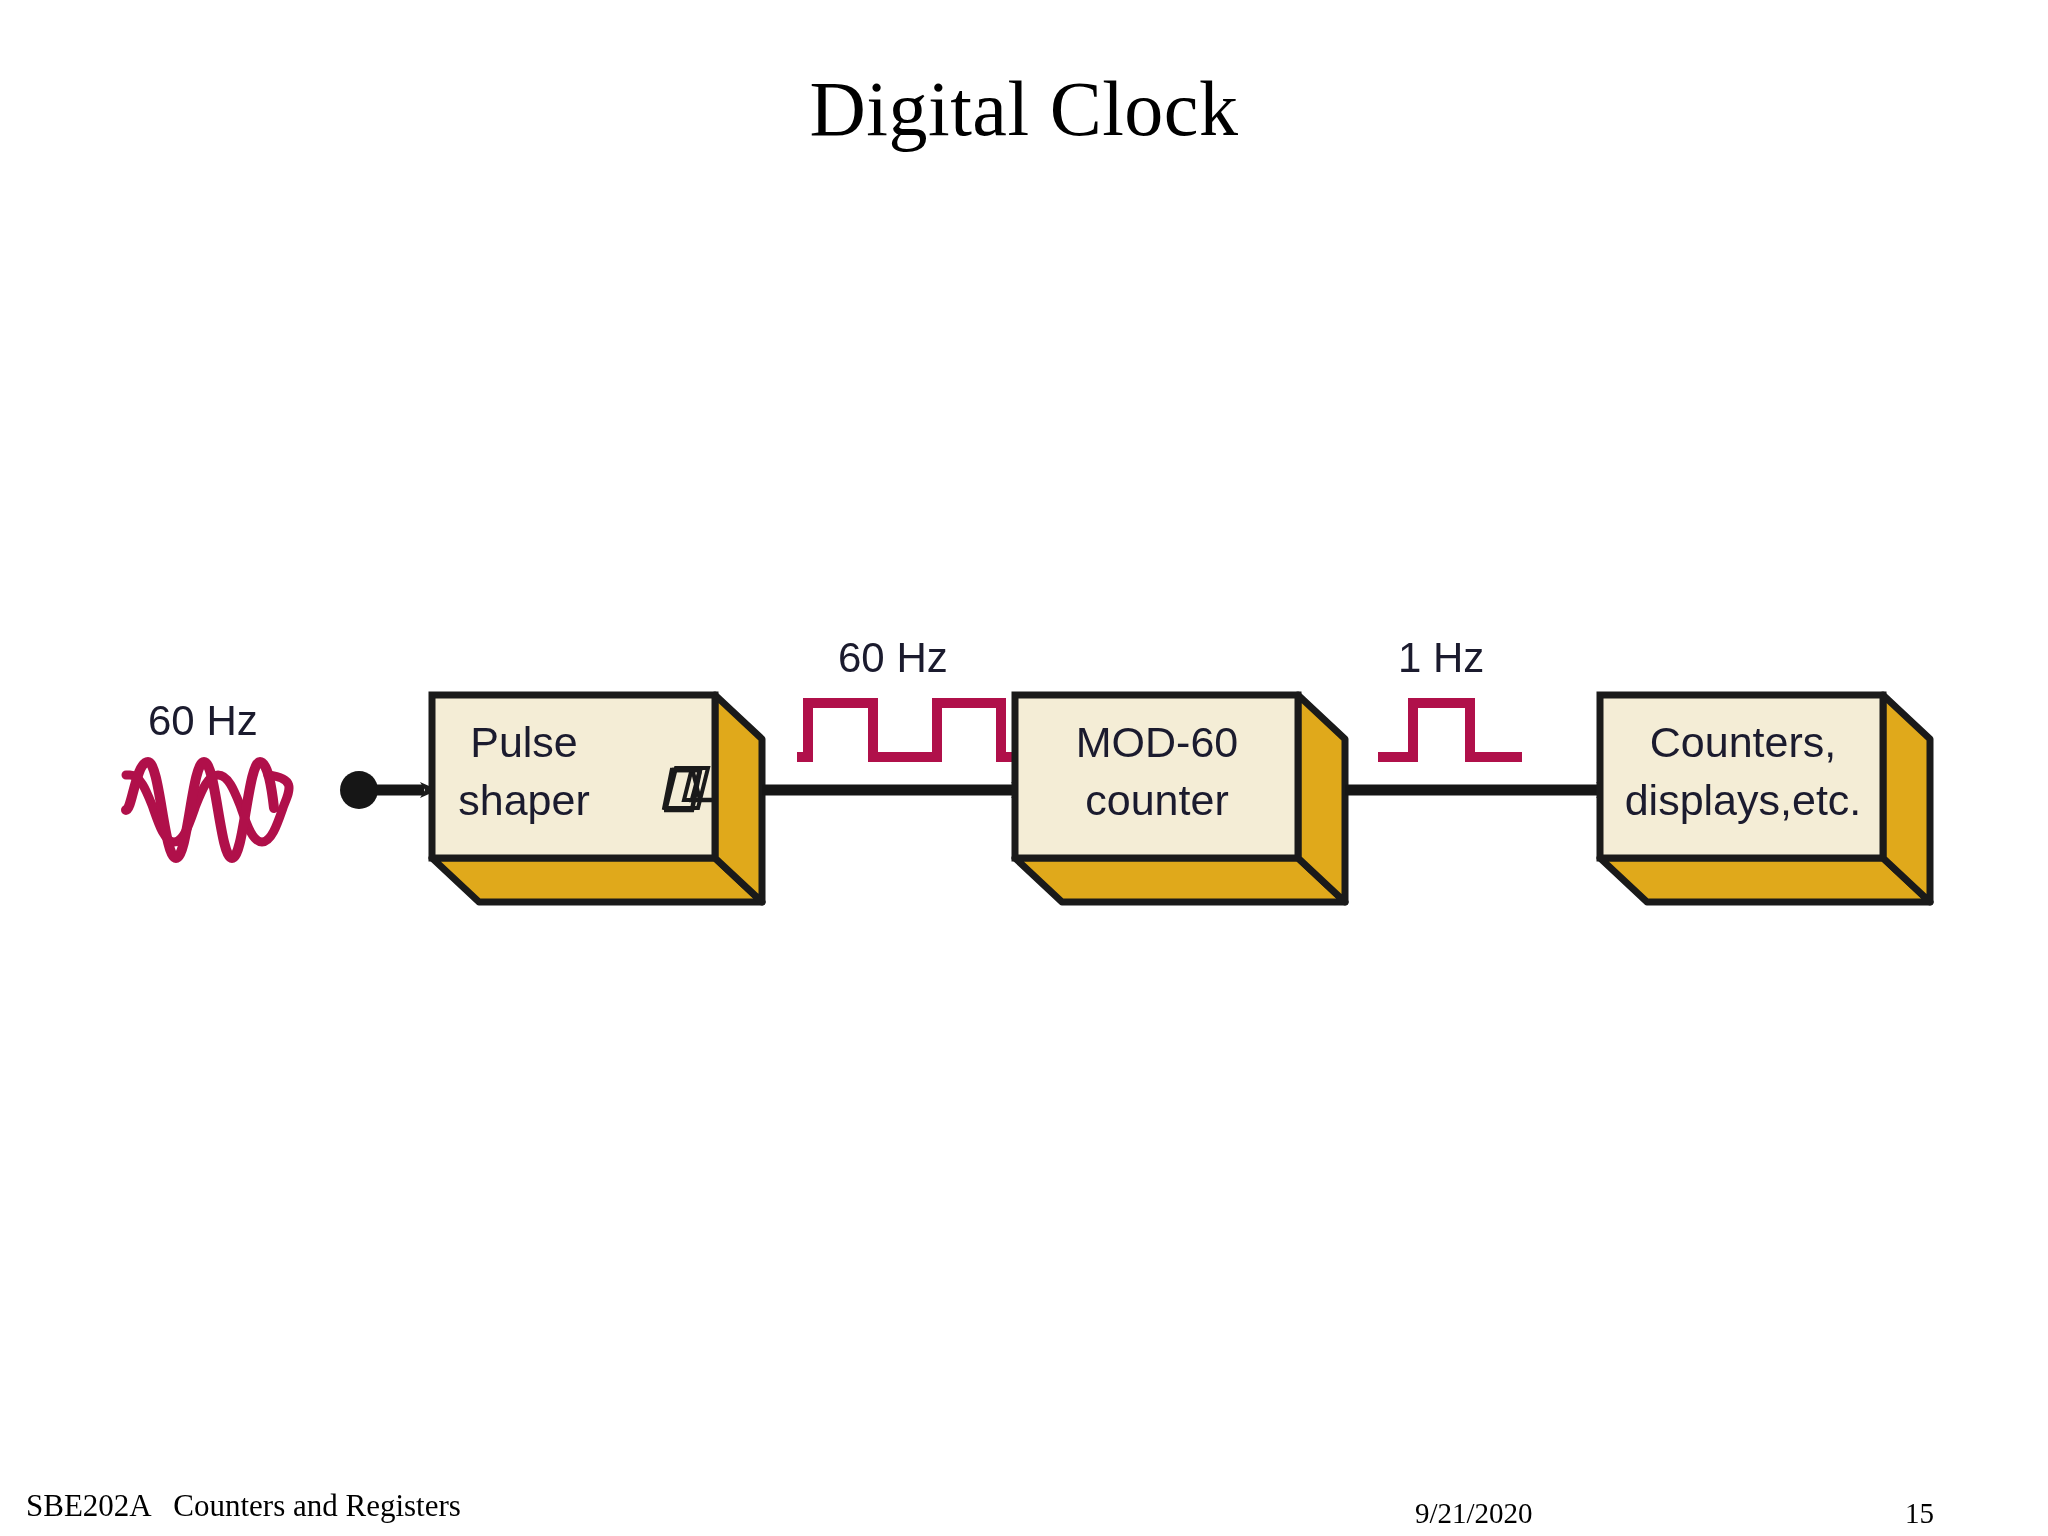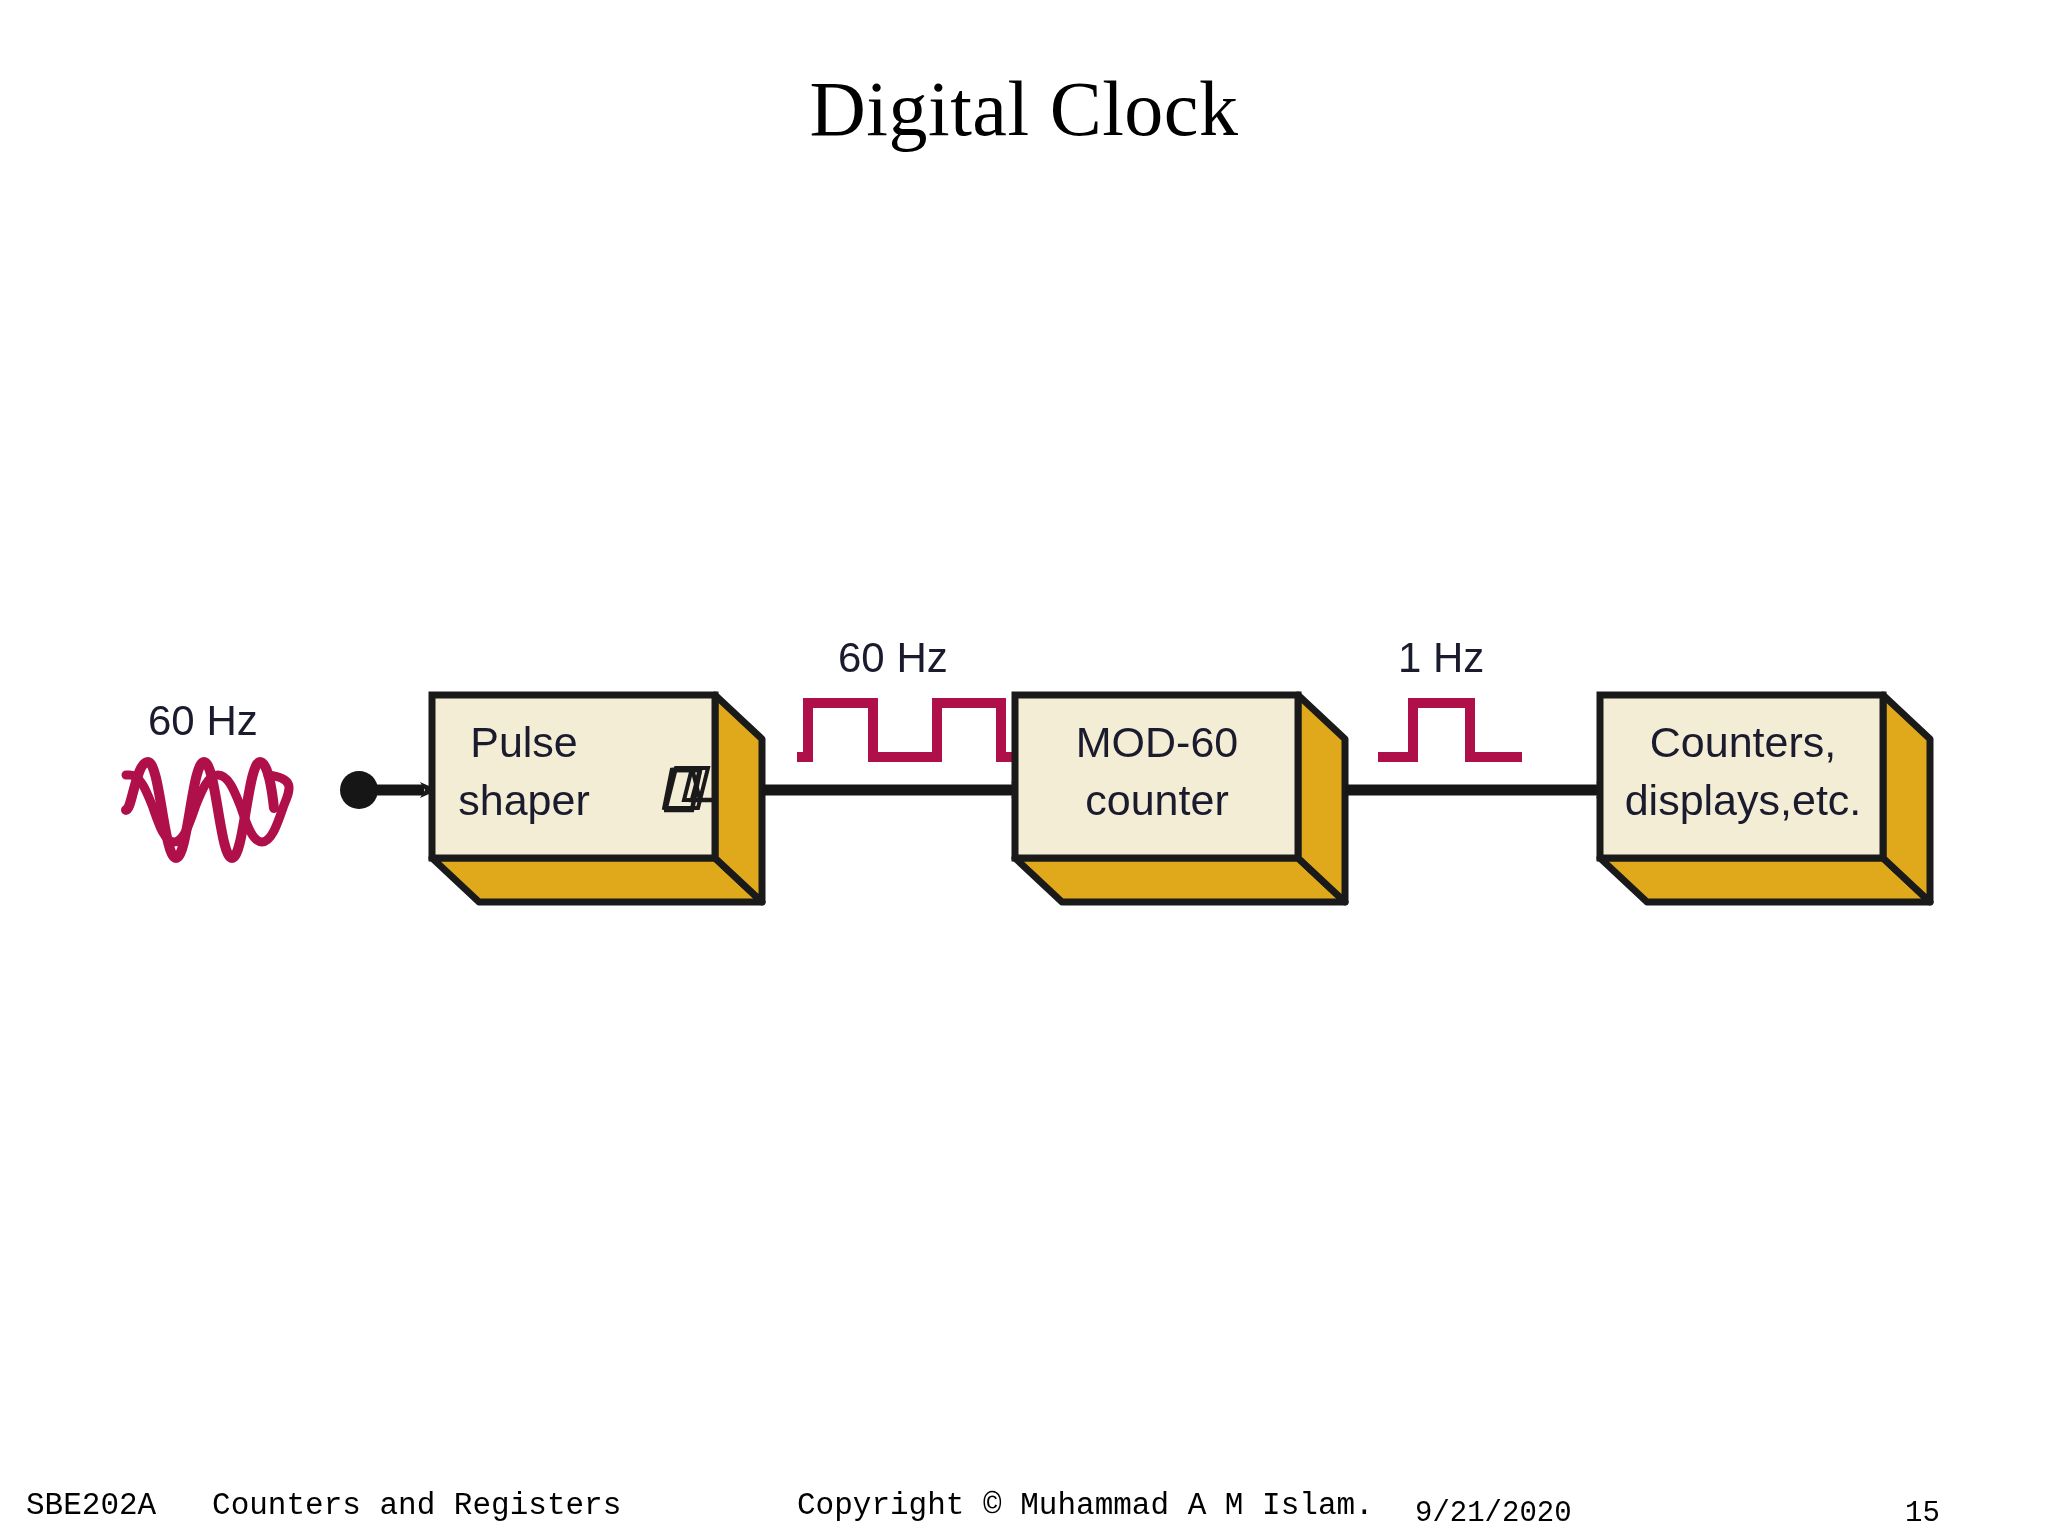--- a/index.html
+++ b/index.html
@@ -42,21 +42,21 @@
   
   #footer {
     position: absolute;
     left: 0;
     top: 1488px;
     width: 2048px;
     height: 48px;
   }
   .footer-cell {
     position: absolute;
-    font-family: Liberation Mono, monospace;
+    font-family: Liberation Serif, serif;
     color: #000000;
     white-space: pre;
   }
   #footer-course {
     left: 26px;
     top: 0px;
     font-size: 31px;
   }
   #footer-copyright {
     left: 797px;
@@ -154,16 +154,15 @@
     <path d="M1883,858 L1883,695 L1930,739 L1930,902 Z" fill="#E0A91B" stroke="#1A1A1A" stroke-width="7" stroke-linejoin="round"></path>
     <rect x="1600" y="695" width="283" height="163" fill="#F4EDD6" stroke="#1A1A1A" stroke-width="7"></rect>
     <text x="1743" y="757" text-anchor="middle" font-family="Liberation Sans, sans-serif" font-size="43" fill="#1B1B2E">Counters,</text>
     <text x="1743" y="815" text-anchor="middle" font-family="Liberation Sans, sans-serif" font-size="43" fill="#1B1B2E">displays,etc.</text>
   </g>
 
 </svg>
 
 <div id="footer">
   <div class="footer-cell" id="footer-course">SBE202A   Counters and Registers</div>
-  <div class="footer-cell" id="footer-copyright">Copyright © Muhammad A M Islam.</div>
   <div class="footer-cell" id="footer-date">9/21/2020</div>
   <div class="footer-cell" id="footer-page">15</div>
 </div>
 
 </body></html>

